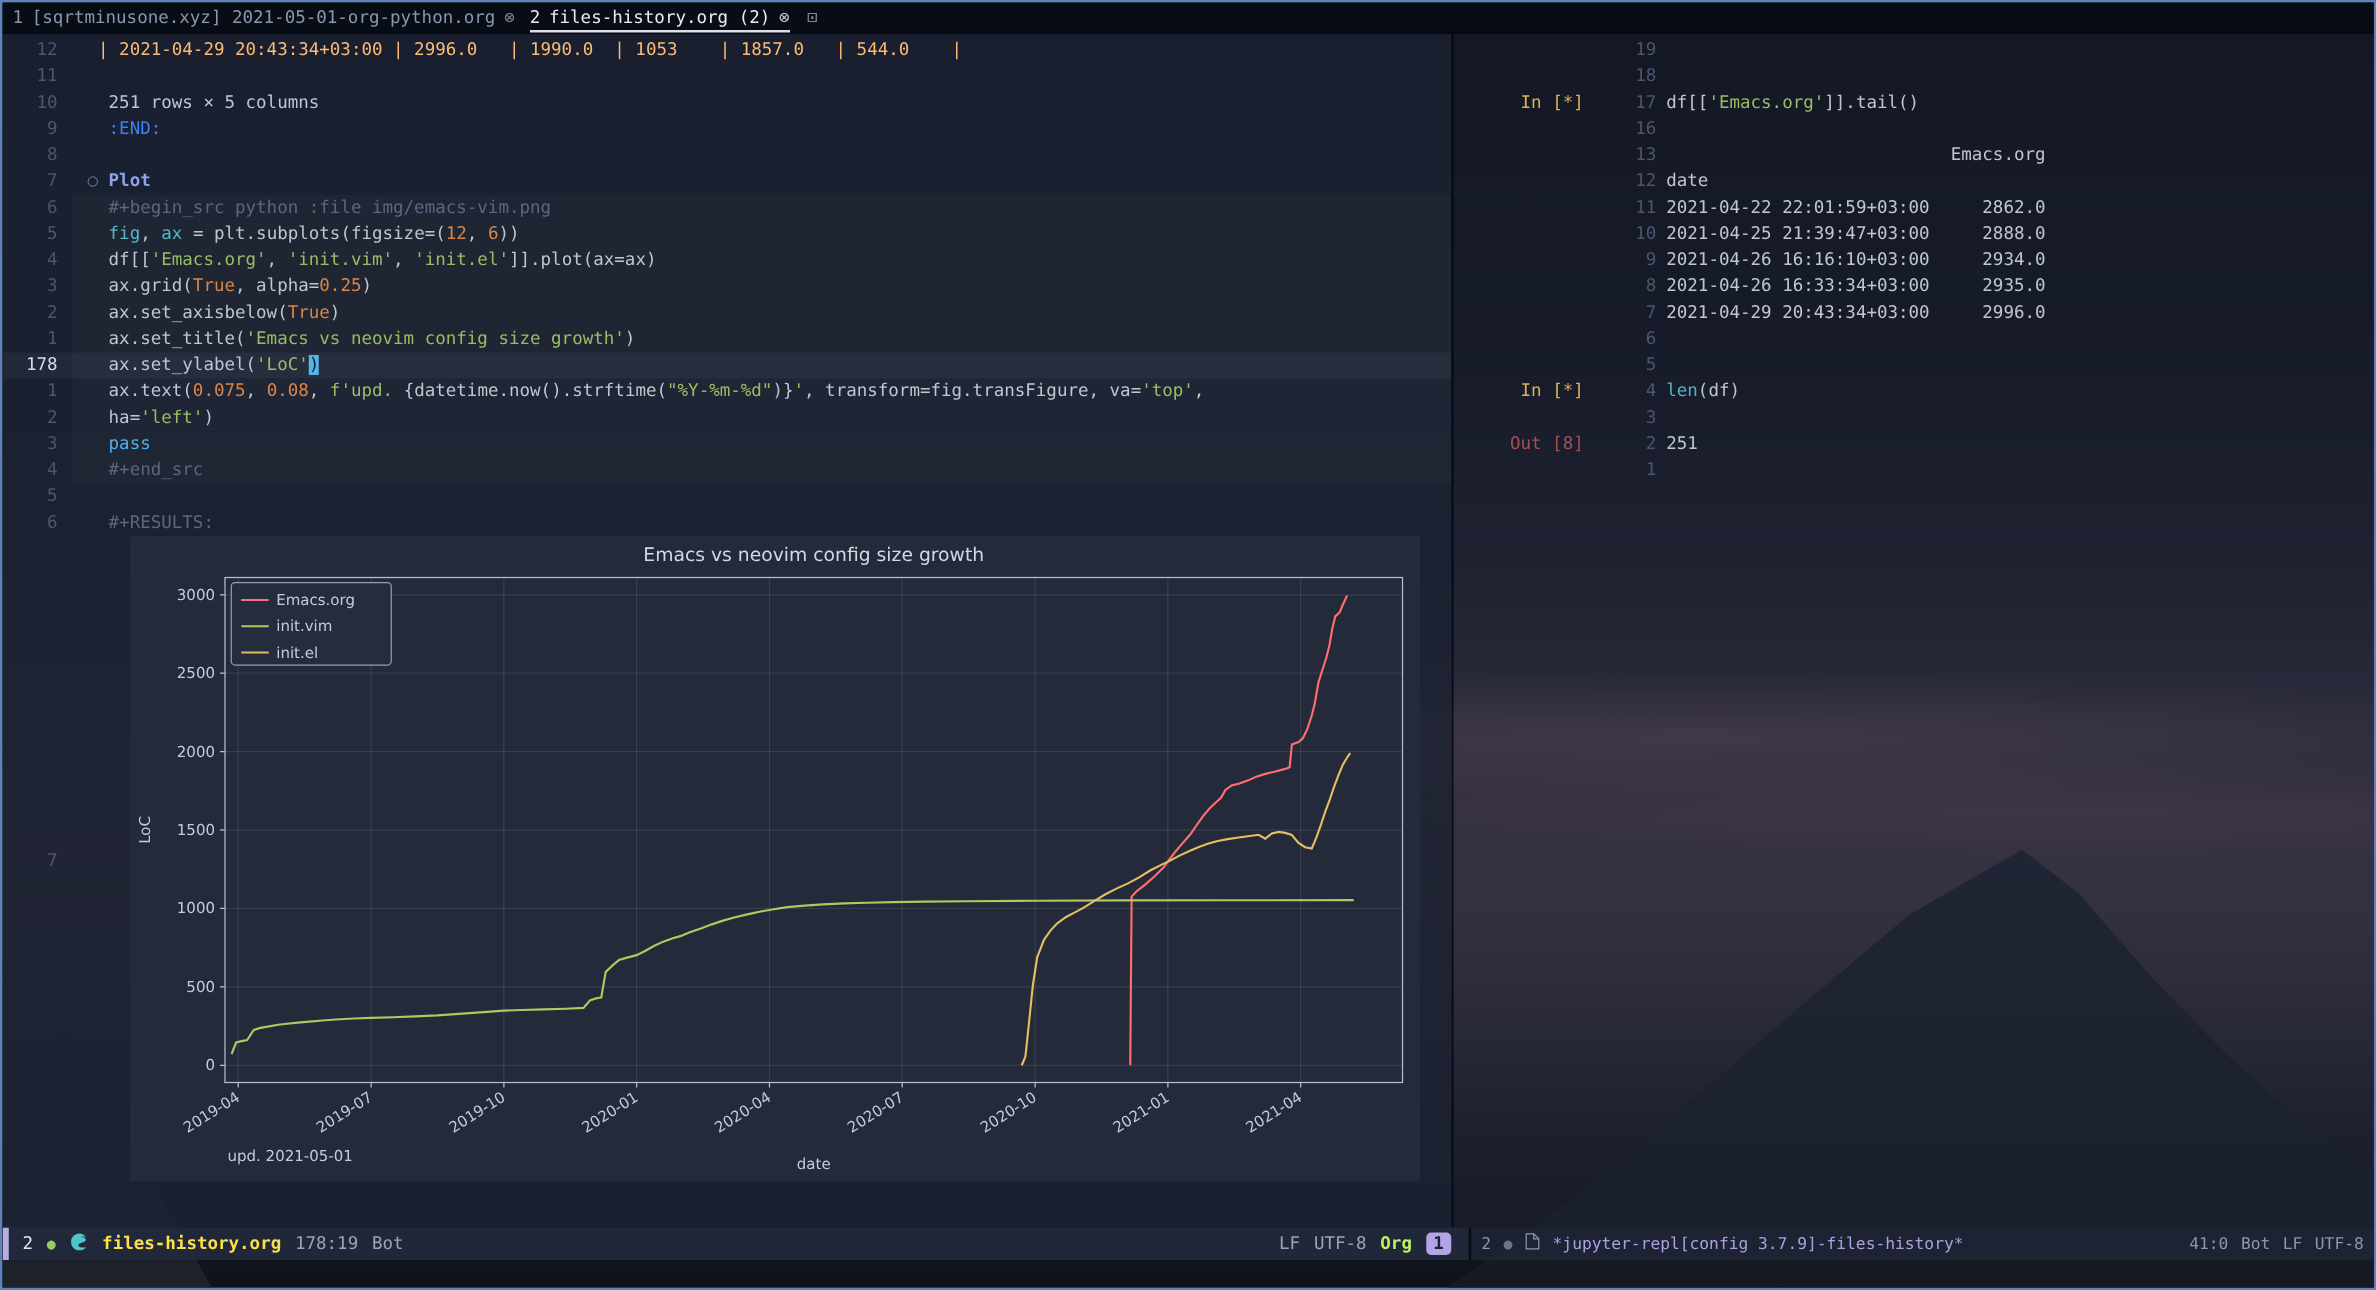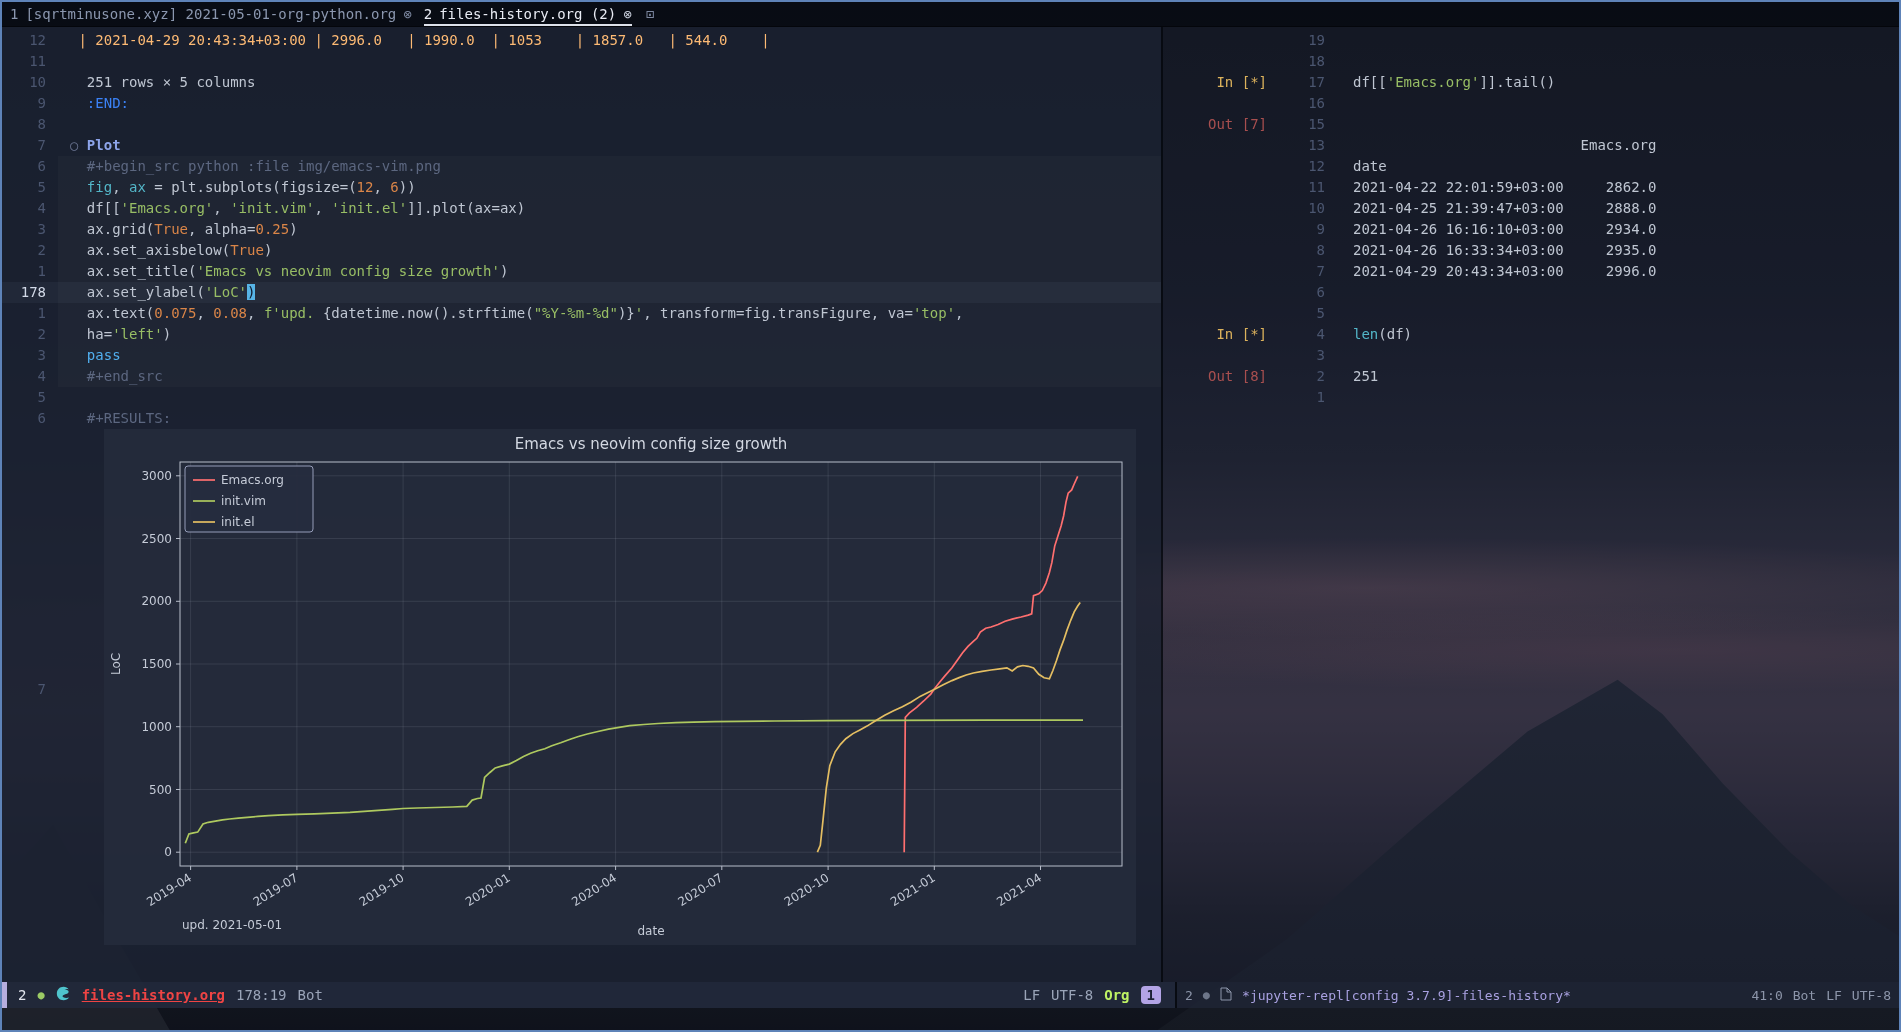--- a/index.html
+++ b/index.html
@@ -52,31 +52,31 @@
   .frame{fill:none;stroke:#b7bdca;stroke-width:1}
   .tick{stroke:#b7bdca;stroke-width:1}
   .legend-box{fill:rgba(38,44,62,0.95);stroke:#959cb8;stroke-width:1}
   
   .rp-lines{padding-top:4px;}
   .rp-row{display:flex;height:21px;line-height:21px;white-space:pre;}
   .rp-prompt{width:104px;flex:none;text-align:right;}
   .rp-prompt.in{color:#dcb25c}.rp-prompt.out{color:#a84f4f}
   .rp-num{width:58px;flex:none;text-align:right;color:#4b5670;}
   .rp-num.cur{color:#d3dae8}
-  .rp-text{margin-left:28px;}
+  .rp-text{margin-left:8px;}
   
   .modelines{position:absolute;top:980px;left:0;right:0;height:26px;display:flex;z-index:4;}
   .ml-left{width:1159px;display:flex;align-items:center;gap:11px;background:rgba(33,40,58,0.97);overflow:hidden;padding-right:14px;}
   .ml-div{width:2px;background:rgba(7,10,17,0.9);}
   .ml-right{flex:1;display:flex;align-items:center;gap:10px;background:rgba(30,36,52,0.80);color:#8d96aa;padding:0 8px;overflow:hidden;font-size:13px;}
   .ml-bar{width:5px;height:26px;background:#b6aede;flex:none;}
   .ml-winum{color:#e2e6ee;}
   .ml-dot{font-size:12px;}
   .ml-dot.green{color:#9ccb65}.ml-dot.gray{color:#6d7689}
-  .ml-buffer{font-weight:bold;color:#ef4444;text-decoration:underline;}
+  .ml-buffer{font-weight:bold;color:#fde047;}
   .ml-pos,.ml-scroll,.ml-eol,.ml-enc{color:#9aa4b8;}
   .ml-spacer{flex:1;}
   .ml-mode{color:#bef264;font-weight:bold;text-align:right;}
   .ml-badge{background:#b3a4e6;color:#1c2234;padding:0 6px;border-radius:4px;font-weight:bold;height:18px;line-height:18px;}
   .mlr-buffer{color:#a9a1e1;}
   .bottomstrip{position:absolute;top:1006px;left:0;right:0;height:22px;background:rgba(10,12,18,0.30);z-index:3;}
 </style>
 </head>
 <body>
 
@@ -191,21 +191,20 @@
           </svg>
       </div>
     </div>
     <div class="vdivider"></div>
     <div class="pane-right">
       <div class="rp-lines">
           <div class="rp-row"><span class="rp-prompt"></span><span class="rp-num">19</span><span class="rp-text"></span></div>
           <div class="rp-row"><span class="rp-prompt"></span><span class="rp-num">18</span><span class="rp-text"></span></div>
           <div class="rp-row"><span class="rp-prompt in">In [*]</span><span class="rp-num">17</span><span class="rp-text"><span class="tok p">df[[</span><span class="tok str">'Emacs.org'</span><span class="tok p">]].tail()</span></span></div>
           <div class="rp-row"><span class="rp-prompt"></span><span class="rp-num">16</span><span class="rp-text"></span></div>
-          <div class="rp-row"><span class="rp-prompt out">Out [7]</span><span class="rp-num">15</span><span class="rp-text"></span></div>
           <div class="rp-row"><span class="rp-prompt"></span><span class="rp-num">13</span><span class="rp-text"><span class="tok p">                           Emacs.org</span></span></div>
           <div class="rp-row"><span class="rp-prompt"></span><span class="rp-num">12</span><span class="rp-text"><span class="tok p">date</span></span></div>
           <div class="rp-row"><span class="rp-prompt"></span><span class="rp-num">11</span><span class="rp-text"><span class="tok p">2021-04-22 22:01:59+03:00     2862.0</span></span></div>
           <div class="rp-row"><span class="rp-prompt"></span><span class="rp-num">10</span><span class="rp-text"><span class="tok p">2021-04-25 21:39:47+03:00     2888.0</span></span></div>
           <div class="rp-row"><span class="rp-prompt"></span><span class="rp-num">9</span><span class="rp-text"><span class="tok p">2021-04-26 16:16:10+03:00     2934.0</span></span></div>
           <div class="rp-row"><span class="rp-prompt"></span><span class="rp-num">8</span><span class="rp-text"><span class="tok p">2021-04-26 16:33:34+03:00     2935.0</span></span></div>
           <div class="rp-row"><span class="rp-prompt"></span><span class="rp-num">7</span><span class="rp-text"><span class="tok p">2021-04-29 20:43:34+03:00     2996.0</span></span></div>
           <div class="rp-row"><span class="rp-prompt"></span><span class="rp-num">6</span><span class="rp-text"></span></div>
           <div class="rp-row"><span class="rp-prompt"></span><span class="rp-num">5</span><span class="rp-text"></span></div>
           <div class="rp-row"><span class="rp-prompt in">In [*]</span><span class="rp-num">4</span><span class="rp-text"><span class="tok var">len</span><span class="tok p">(df)</span></span></div>

